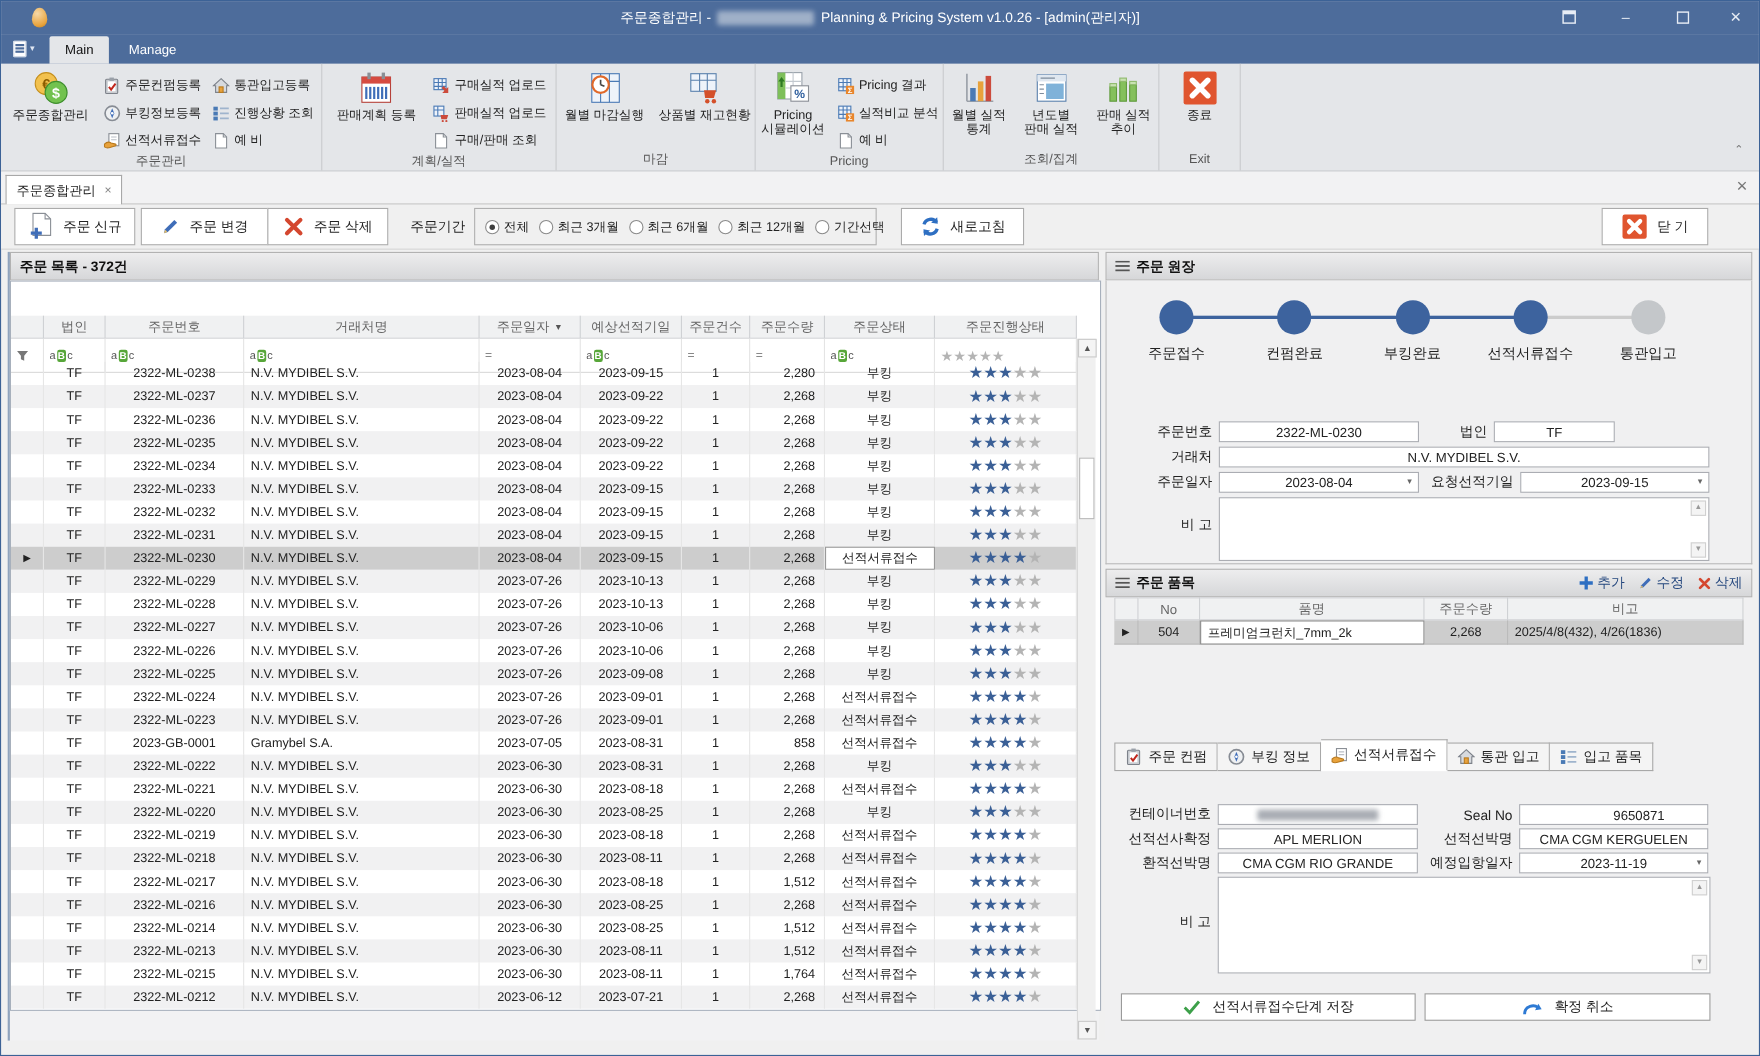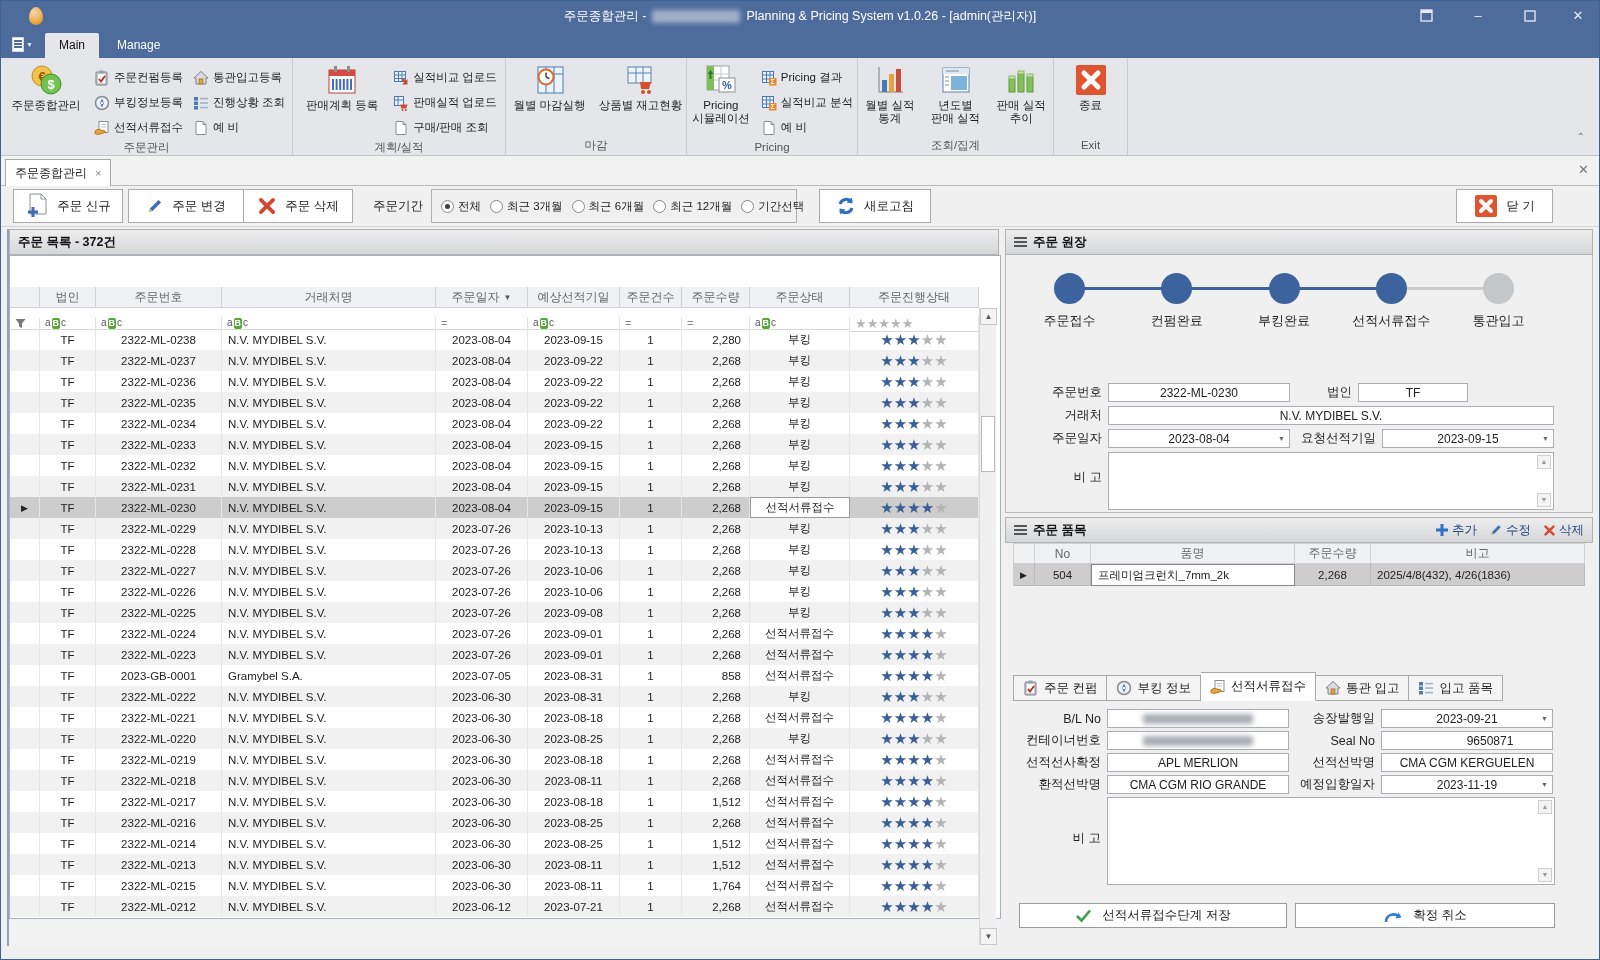--- a/index.html
+++ b/index.html
@@ -53,21 +53,21 @@
   .hlines{width:13px;height:11px;background:linear-gradient(#555 2px,transparent 2px) 0 0/100% 4px repeat-y;}
   
   .leftpanel{position:absolute;left:6px;top:228px;width:992px;height:717px;background:#f2f2f3;border-left:2px solid #8fa3bd;}
   .gridbox{position:absolute;left:0;top:26px;width:992px;height:664px;background:#fff;border:1px solid #a7b0bc;}
   .groupbar{position:absolute;left:0;top:0;width:100%;height:31px;border-bottom:1px solid #d9d9d9;color:#777;
       display:flex;align-items:center;padding:0 10px;font-size:12px;background:#fff;}
   .groupbar .sr{margin-left:auto;}
   .g-head,.g-filter,.g-row{display:flex;width:969px;}
   .g-head{position:absolute;left:0;top:31px;height:21px;background:#f0f1f2;}
   .g-head .hc{border-right:1px solid #cfd1d4;border-bottom:1px solid #cfd1d4;color:#666;display:flex;align-items:center;justify-content:center;gap:4px;font-size:12px;}
-  .g-filter{position:absolute;left:0;top:52px;height:31px;background:#fff;align-items:center;}
+  .g-filter{position:absolute;left:0;top:52px;height:31px;background:#fff;}
   .g-filter .fc{border-right:1px solid #e4e4e4;border-bottom:1px solid #d9d9d9;display:flex;align-items:center;padding-left:5px;color:#999;font-size:11px;}
   .g-body{position:absolute;left:0;top:73px;width:969px;}
   .g-row{height:21px;}
   .g-row:nth-child(even){background:#f1f1f2;}
   .g-row.sel{background:#cdcdcd;}
   .g-row .c{border-right:1px solid #e6e6e6;display:flex;align-items:center;justify-content:center;font-size:11.5px;overflow:hidden;white-space:nowrap;}
   .g-row .c.left{justify-content:flex-start;padding-left:6px;}
   .g-row .c.right{justify-content:flex-end;padding-right:8px;}
   .g-row .c.focuscell{background:#fff;border:1px solid #9a9a9a;}
   .rowind{color:#222;font-size:9px;}
@@ -242,21 +242,21 @@
           <div class="smallcol">
             <div class="smallbtn">
               <svg width="16" height="16" viewBox="0 0 16 16">
                 <rect x="1.5" y="1.5" width="11" height="10" fill="#eef3fa" stroke="#4a7ab5"></rect>
                 <line x1="5.5" y1="1.5" x2="5.5" y2="11.5" stroke="#4a7ab5"></line>
                 <line x1="9" y1="1.5" x2="9" y2="11.5" stroke="#4a7ab5"></line>
                 <line x1="1.5" y1="5" x2="12.5" y2="5" stroke="#4a7ab5"></line>
                 <line x1="1.5" y1="8.5" x2="12.5" y2="8.5" stroke="#4a7ab5"></line>
                 <path d="M14.5 9 v5.5 h-5.5 l2 -2 l-2.5 -2.5 l1.8 -1.8 l2.5 2.5 z" fill="#cc4b3c"></path>
               </svg>
-              <span>실적비교 업로드</span>
+              <span>구매실적 업로드</span>
             </div>
             <div class="smallbtn">
               <svg width="16" height="16" viewBox="0 0 16 16">
                 <rect x="1.5" y="1.5" width="9" height="9" fill="#eef3fa" stroke="#4a7ab5"></rect>
                 <line x1="5" y1="1.5" x2="5" y2="10.5" stroke="#4a7ab5"></line>
                 <line x1="1.5" y1="5" x2="10.5" y2="5" stroke="#4a7ab5"></line>
                 <path d="M7.5 9.5 h7 l-1.3 4 h-5 z" fill="#cc4b3c"></path>
                 <circle cx="9.5" cy="15" r="1" fill="#cc4b3c"></circle>
                 <circle cx="12.8" cy="15" r="1" fill="#cc4b3c"></circle>
               </svg>
@@ -1291,31 +1291,20 @@
             <line x1="7" y1="3.6" x2="15" y2="3.6" stroke="#9fb4cd" stroke-width="1.6"></line>
             <rect x="1" y="6.5" width="4" height="3.5" fill="#4a7ab5"></rect>
             <line x1="7" y1="8.1" x2="15" y2="8.1" stroke="#9fb4cd" stroke-width="1.6"></line>
             <rect x="1" y="11" width="4" height="3.5" fill="#4a7ab5"></rect>
             <line x1="7" y1="12.6" x2="15" y2="12.6" stroke="#9fb4cd" stroke-width="1.6"></line>
           </svg>
           <span>입고 품목</span>
         </div>
       </div>
 
-    <div class="frow" style="left:0;top:480px;width:100%;">
-      <span class="flbl" style="width:96px;">B/L No</span>
-      <span class="finput" style="margin-left:6px;width:182px;">
-          <span class="blurline"></span>
-        </span>
-      <span class="flbl" style="width:86px;">송장발행일</span>
-      <span class="finput" style="margin-left:6px;width:172px;">
-          <span>2023-09-21</span>
-          <span class="dd">▼</span>
-        </span>
-    </div>
     <div class="frow" style="left:0;top:502px;width:100%;">
       <span class="flbl" style="width:96px;">컨테이너번호</span>
       <span class="finput" style="margin-left:6px;width:182px;">
           <span class="blurline"></span>
         </span>
       <span class="flbl" style="width:86px;padding-left:36px;">Seal No</span>
       <span class="finput" style="margin-left:6px;width:172px;padding-left:46px;">9650871</span>
     </div>
     <div class="frow" style="left:0;top:524px;width:100%;">
       <span class="flbl" style="width:96px;">선적선사확정</span>

